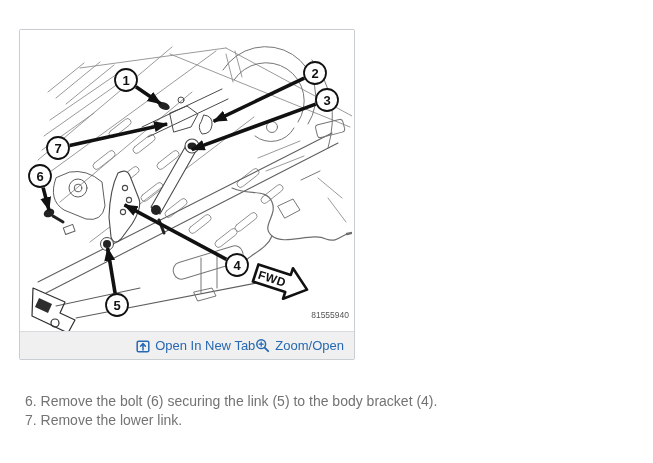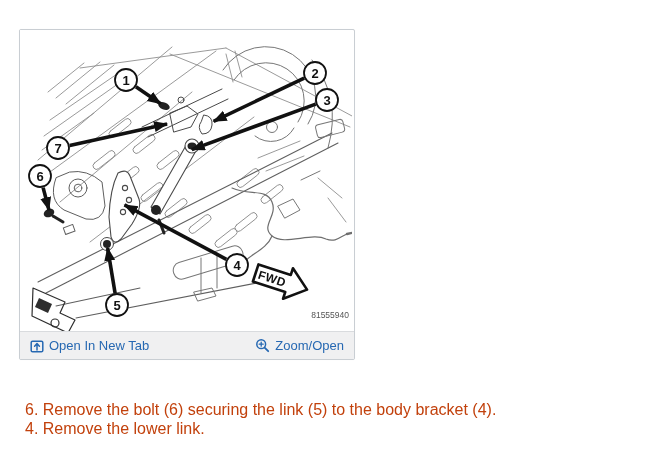--- a/index.html
+++ b/index.html
@@ -9,31 +9,31 @@
     --link:#2668b2;
   }
   .figure-panel{
     position:absolute;left:19px;top:29px;width:334px;
     background:#fff;border:1px solid #c9ced3;border-radius:2px;
     box-shadow:0 0 1px rgba(0,0,0,.06);
   }
   .figure-image{display:block;width:332px;height:301px;background:#fff;}
   .figure-footer{
     height:28px;background:#f0f0f1;border-top:1px solid #d9dbde;
-    display:flex;align-items:center;justify-content:space-between;
+    display:flex;align-items:center;justify-content:flex-end;
     padding:0 10px;box-sizing:border-box;
   }
   .viewer-link{
     display:flex;align-items:center;gap:5px;color:var(--link);
     font-size:13px;text-decoration:none;cursor:pointer;white-space:nowrap;
   }
   .viewer-link svg{display:block;}
   .instructions{
-    position:absolute;left:25px;top:400px;
-    font-size:16px;line-height:19px;color:#c2410c;
+    position:absolute;left:25px;top:392px;
+    font-size:14px;line-height:19px;color:#737373;
   }
   
   .art{stroke-linecap:round;stroke-linejoin:round;}
   .callout-circle{fill:#fff;stroke:#111;stroke-width:1.8px;}
   .callout-num{font:700 13px "Liberation Sans",sans-serif;fill:#111;}
   .callout-arrow{stroke:#111;stroke-width:3.6px;}
   .fwd-text{font:800 12px "Liberation Sans",sans-serif;fill:#111;letter-spacing:.5px;}
   .fig-num{font:8.5px "Liberation Sans",sans-serif;fill:#555;}
 </style>
 </head>
@@ -196,14 +196,14 @@
         <path d="M6.2,4.2 L6.2,8.2 M4.2,6.2 L8.2,6.2" stroke="currentColor" stroke-width="1.3" stroke-linecap="round"></path>
         <path d="M9.6,9.6 L13.2,13.2" stroke="currentColor" stroke-width="1.8" stroke-linecap="round"></path>
       </svg>
       <span>Zoom/Open</span>
     </a>
   </div>
 </div>
 
 <div class="instructions">
   <div>6. Remove the bolt (6) securing the link (5) to the body bracket (4).</div>
-  <div>4. Remove the lower link.</div>
+  <div>7. Remove the lower link.</div>
 </div>
 
 </body></html>

